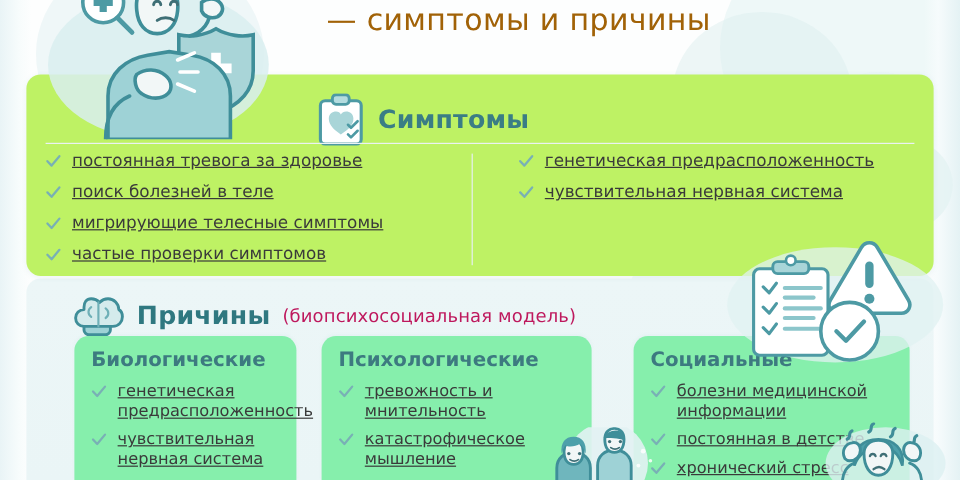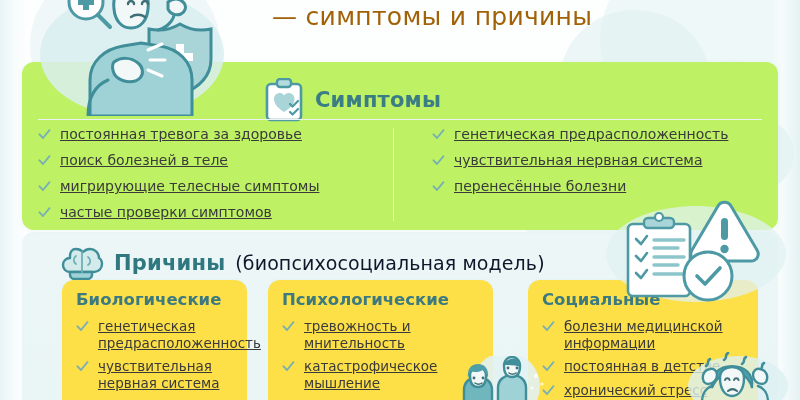--- a/index.html
+++ b/index.html
@@ -141,38 +141,38 @@
     z-index: 3;
     text-align: center;
   }
   .causes-title {
     font-size: 21px;
     font-weight: 700;
     color: #2f7880;
     letter-spacing: .2px;
   }
   .causes-sub {
-    font-size: 19px;
-    color: #0f172a;
+    font-size: 15px;
+    color: #be185d;
     letter-spacing: .1px;
   }
 
   
   .causes-band {
     position: absolute;
     left: 22px; top: 232px; width: 756px; height: 168px;
     background: linear-gradient(180deg,#ecf6f7 0%, #eaf5f6 100%);
     border-radius: 12px 12px 0 0;
     z-index: 1;
   }
   .cause-col {
     position: absolute;
     top: 280px;
     height: 120px;
-    background: #fde047;
+    background: #86efac;
     border-radius: 12px 12px 0 0;
     padding: 10px 14px 0 14px;
     z-index: 2;
     box-shadow: 0 -1px 3px rgba(120,170,175,.05);
   }
   .cause-col.c1 { left: 62px;  width: 185px; }
   .cause-col.c2 { left: 268px; width: 225px; }
   .cause-col.c3 { left: 528px; width: 230px; }
 
   .cause-title {
@@ -306,26 +306,20 @@
               <path d="M1.5 6.3L5 10 11.5 2.2" stroke="#79b0b5" stroke-width="1.9" fill="none" stroke-linecap="round" stroke-linejoin="round"></path>
             </svg>
           <span>генетическая предрасположенность</span>
         </li>
         <li class="chk-item">
           <svg class="tick" width="13" height="13" viewBox="0 0 13 13">
               <path d="M1.5 6.3L5 10 11.5 2.2" stroke="#79b0b5" stroke-width="1.9" fill="none" stroke-linecap="round" stroke-linejoin="round"></path>
             </svg>
           <span>чувствительная нервная система</span>
         </li>
-        <li class="chk-item">
-          <svg class="tick" width="13" height="13" viewBox="0 0 13 13">
-              <path d="M1.5 6.3L5 10 11.5 2.2" stroke="#79b0b5" stroke-width="1.9" fill="none" stroke-linecap="round" stroke-linejoin="round"></path>
-            </svg>
-          <span>перенесённые болезни</span>
-        </li>
       </ul>
     </div>
   </div>
 </div>
 
 <svg class="illus illus-bubble-a" viewBox="0 0 96 84">
   <ellipse cx="48" cy="42" rx="46" ry="40" fill="#e3f2f3" opacity=".8"></ellipse>
 </svg>
 
 <svg class="illus illus-clipboard" viewBox="0 0 200 110">

